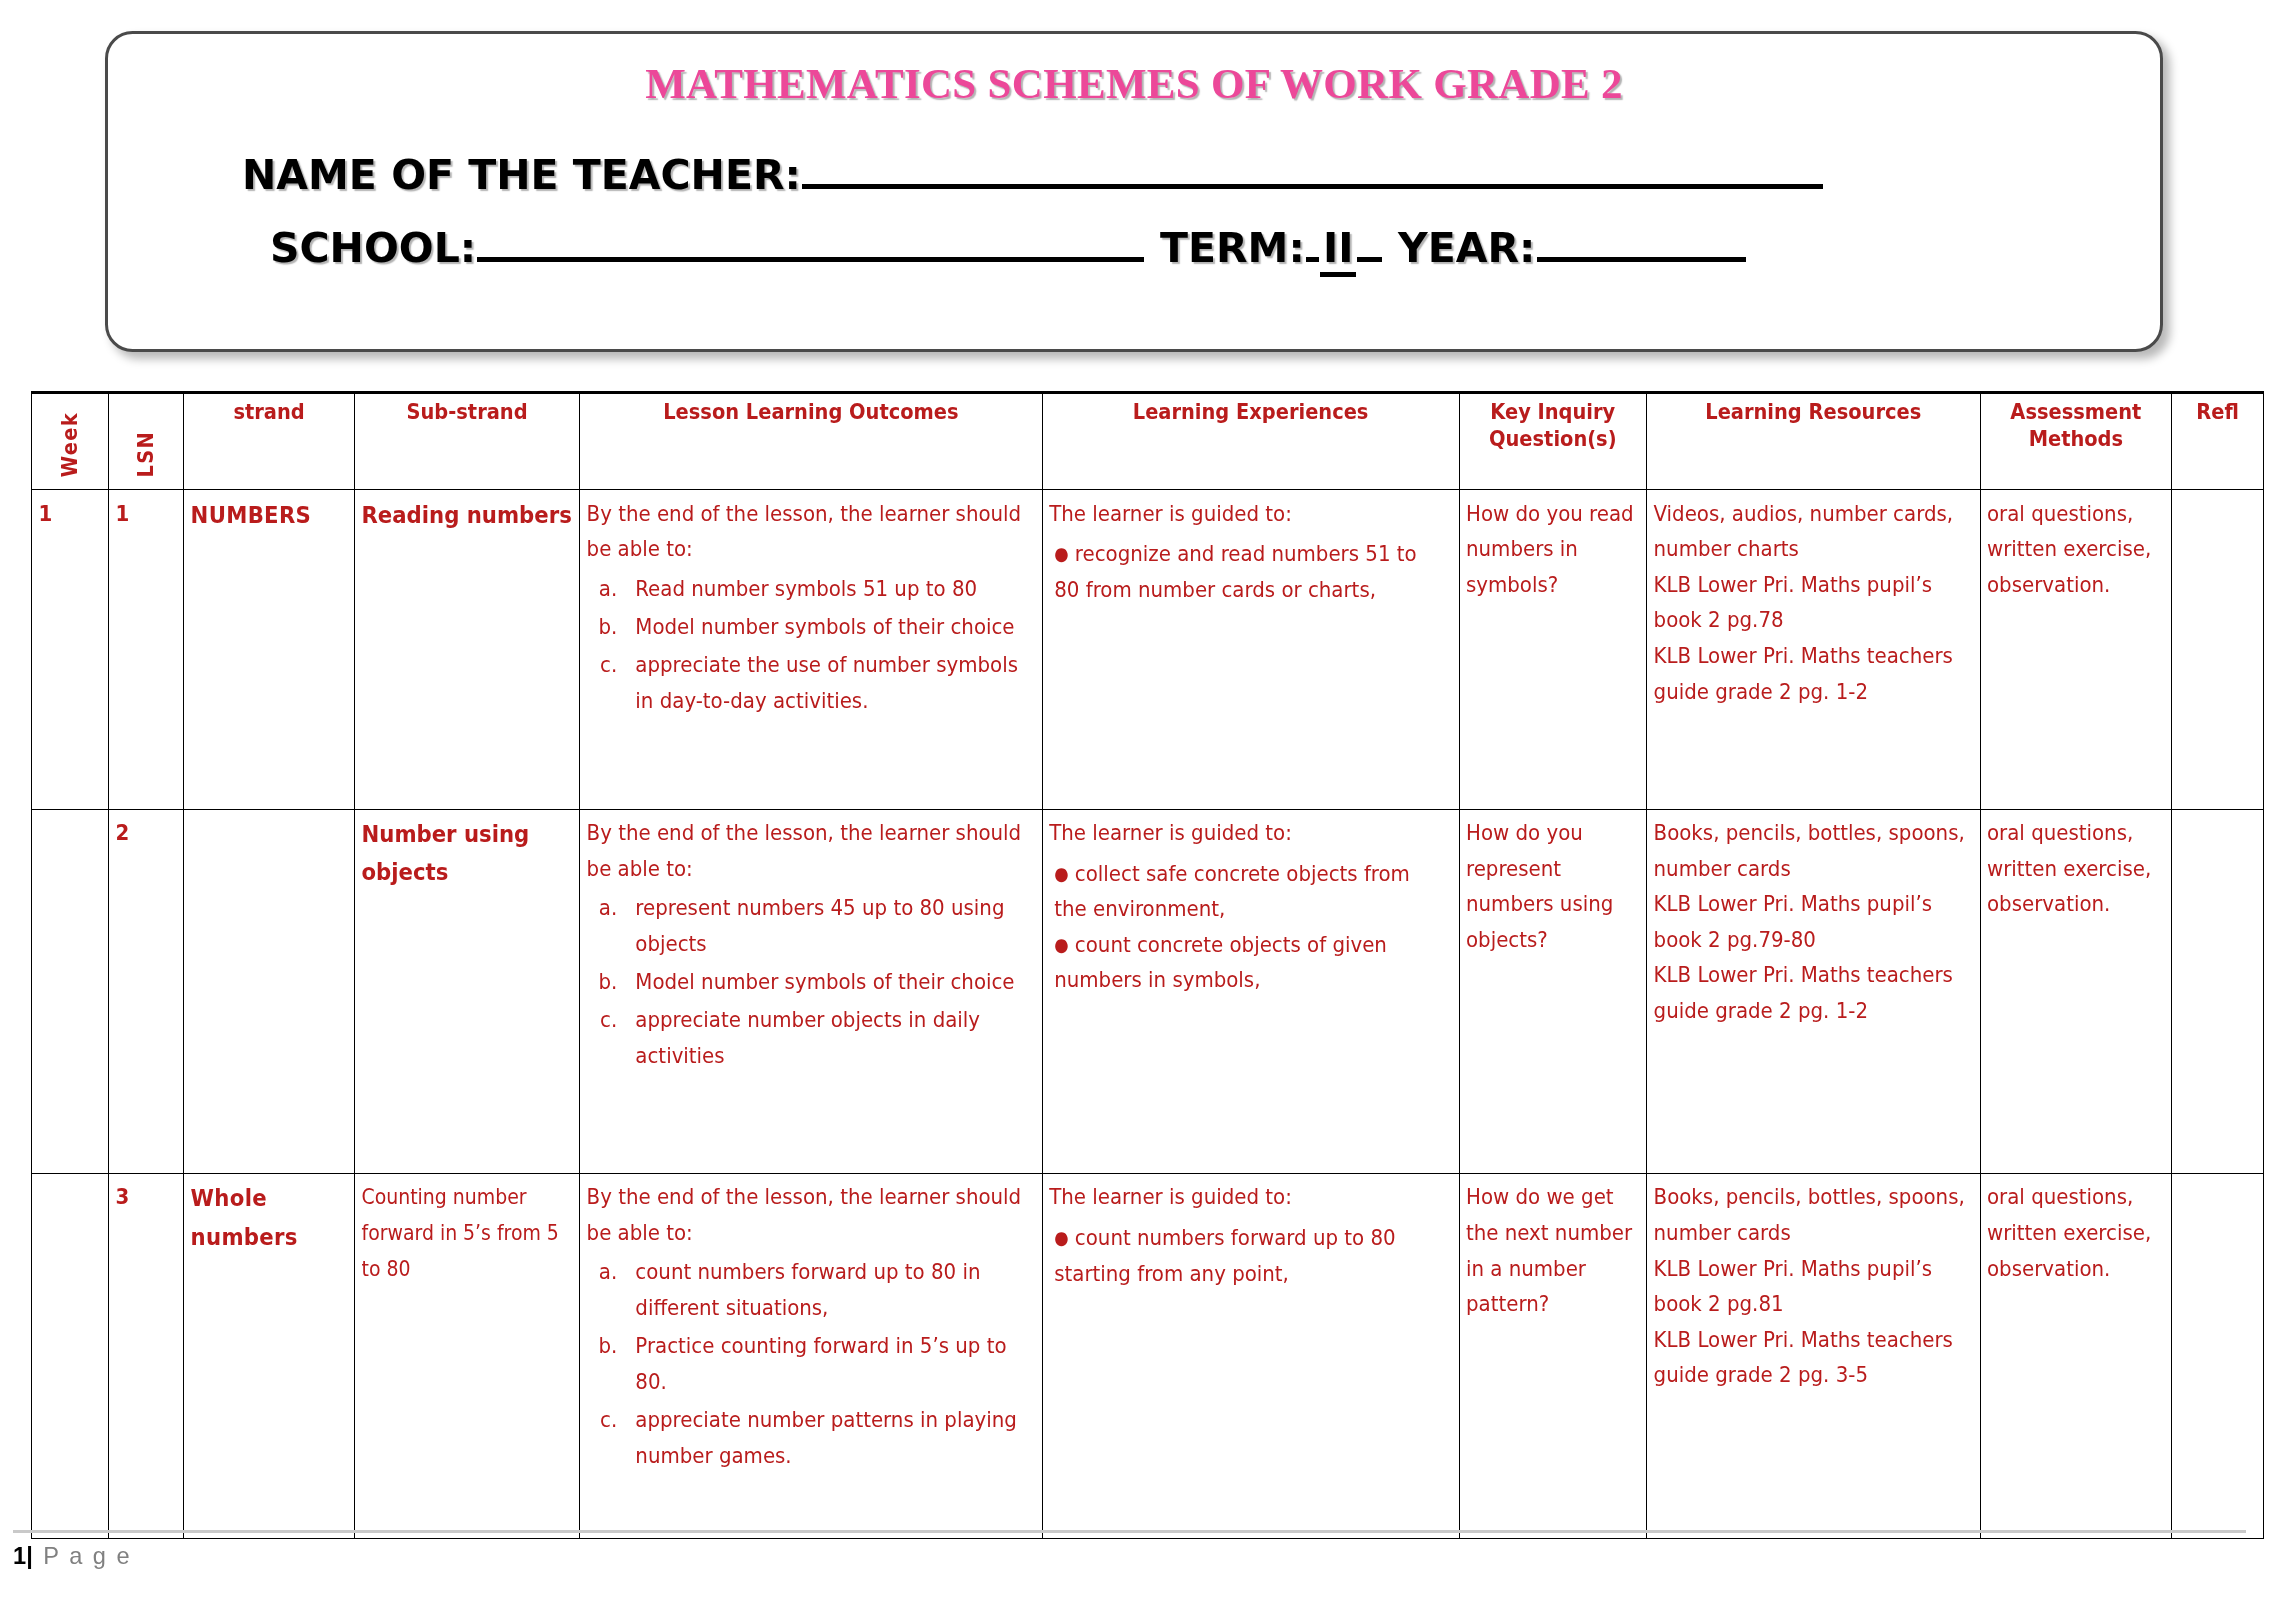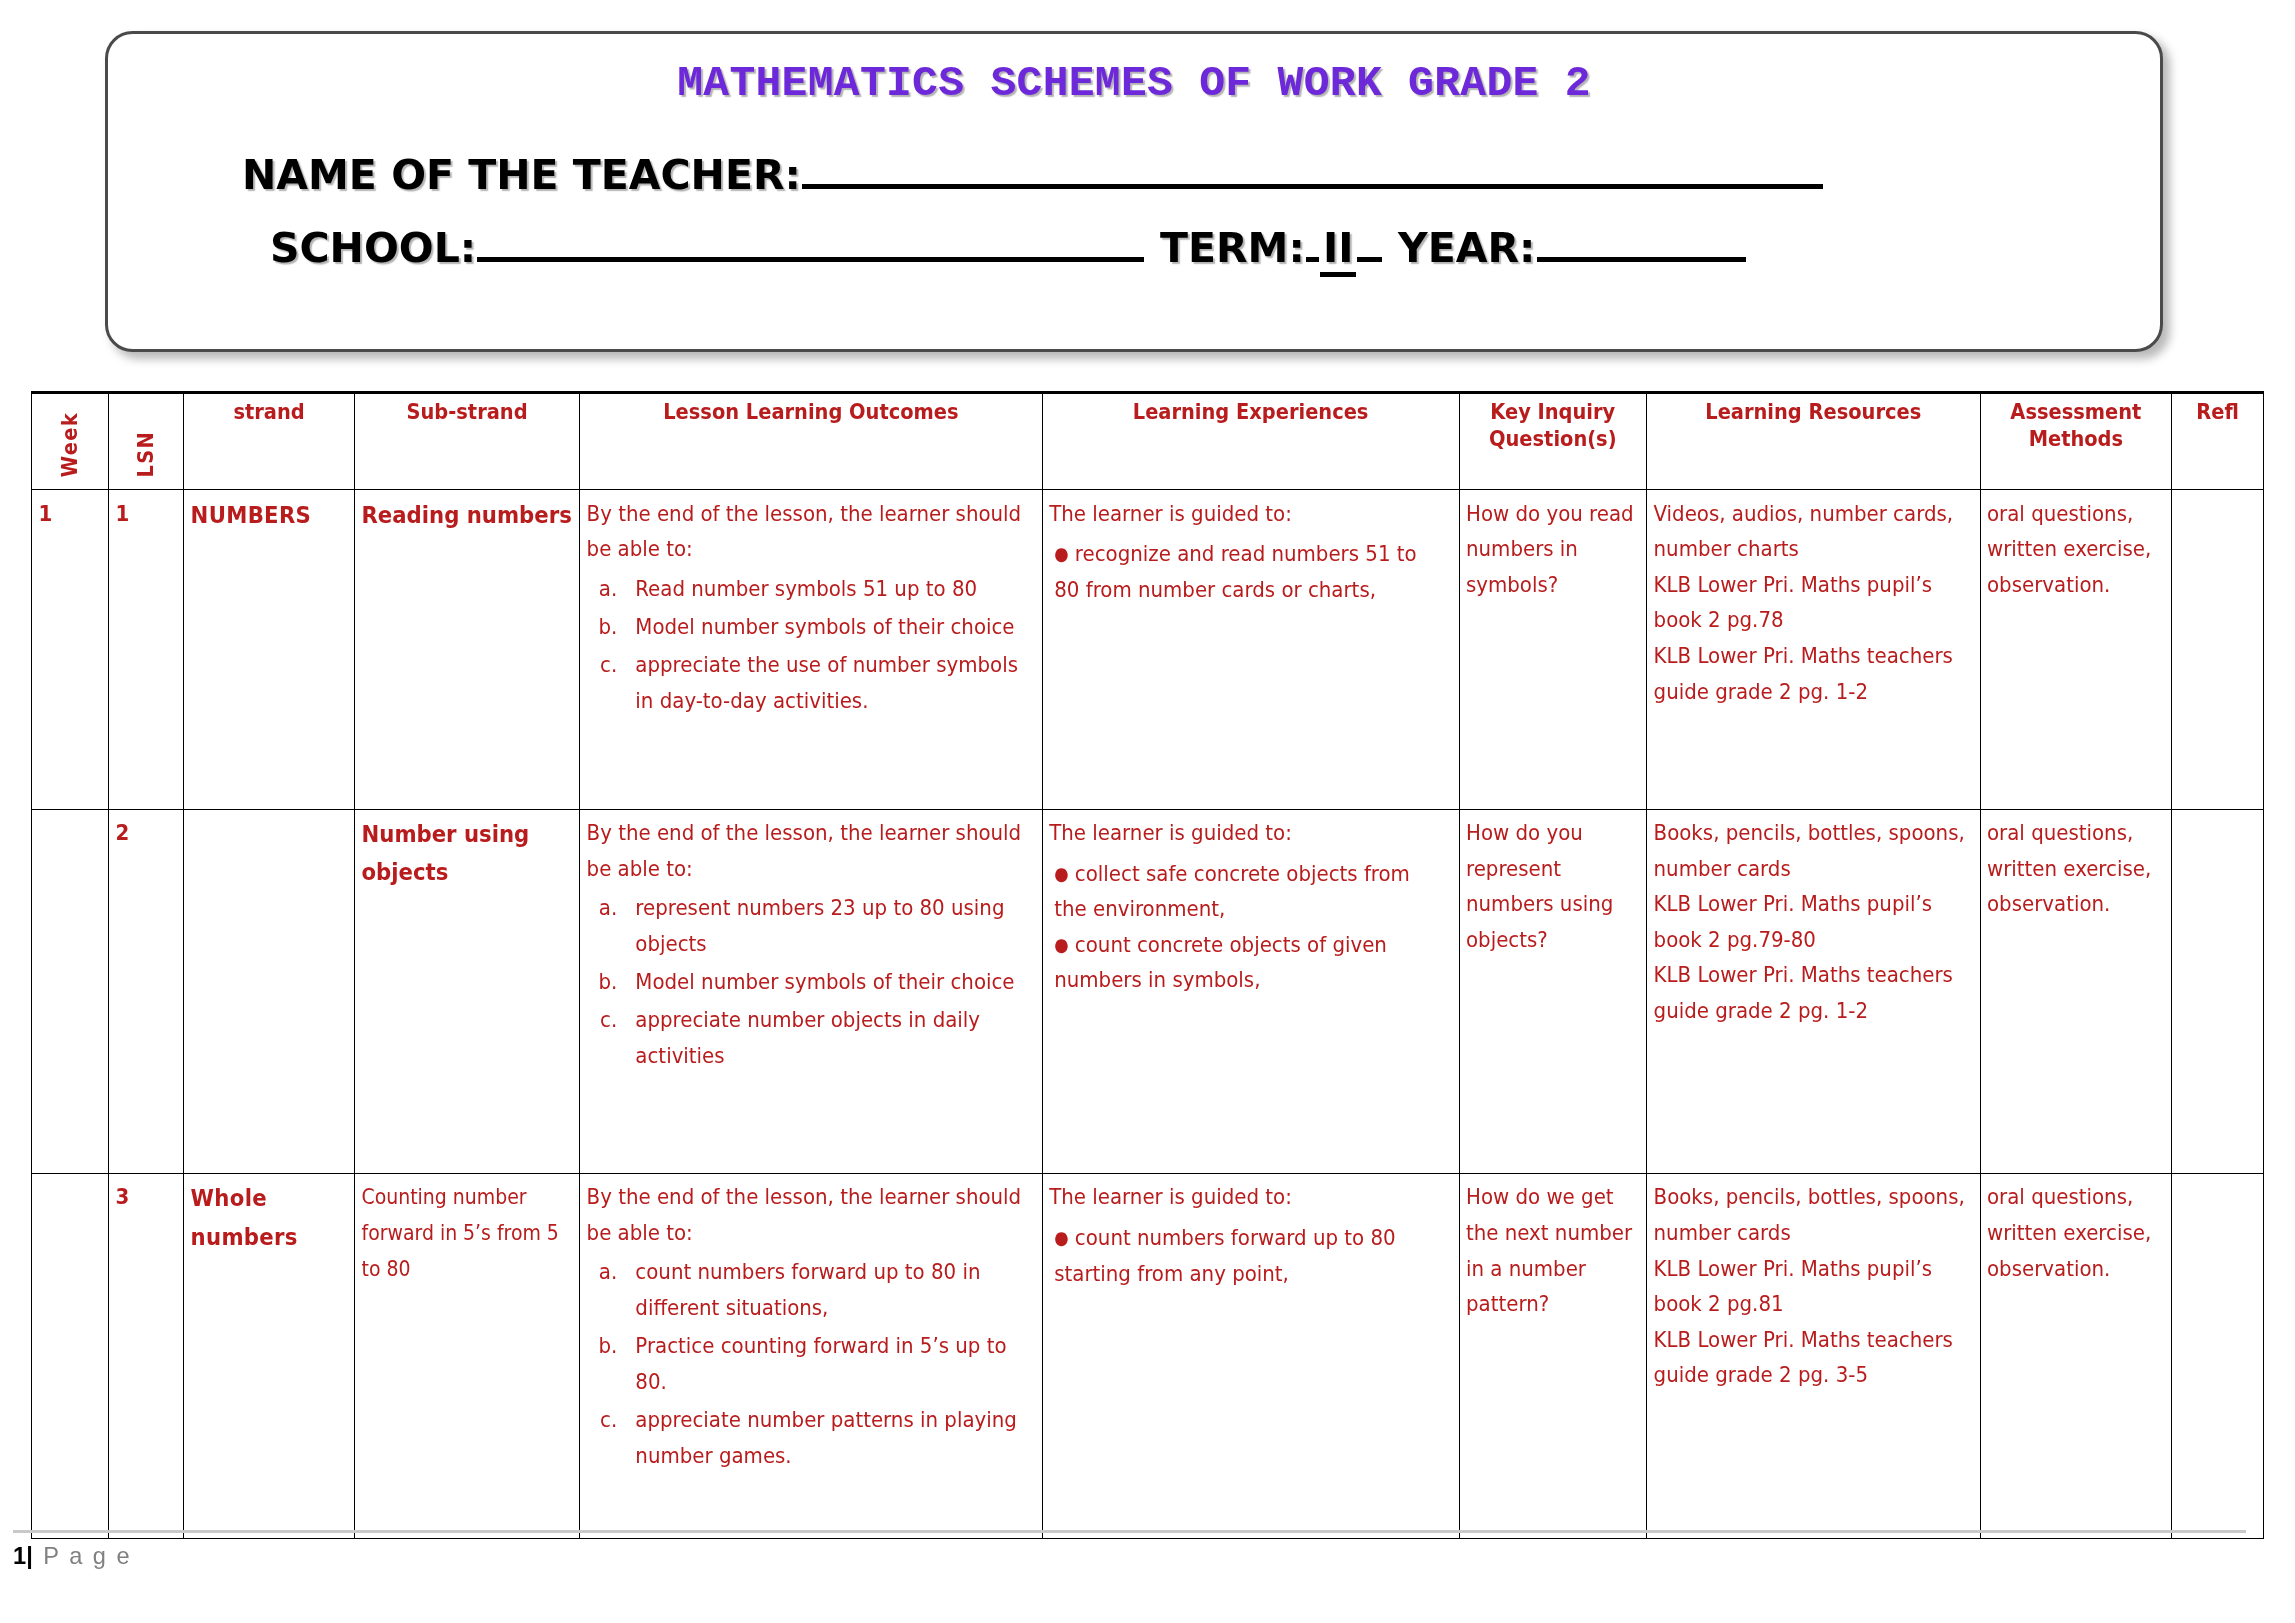--- a/index.html
+++ b/index.html
@@ -32,25 +32,25 @@
     position: relative;
     width: 100%;
     height: 100%;
   }
   .doc-title {
     position: absolute;
     left: 0;
     right: 0;
     top: 25px;
     text-align: center;
-    font-family: Liberation Mono, monospace;
+    font-family: Liberation Serif, serif;
     font-weight: bold;
     font-size: 43px;
     letter-spacing: 0.3px;
-    color: #6d28d9;
+    color: #ec4899;
     text-shadow: 2px 2px 1.3px rgba(0,0,0,0.30);
   }
   .field-line {
     position: absolute;
     left: 118px;
     font-family: "DejaVu Sans", sans-serif;
     font-weight: bold;
     font-size: 41px;
     color: #000000;
     text-shadow: 2px 2px 1.3px rgba(0,0,0,0.30);
@@ -255,21 +255,21 @@
     </tr>
 
     <tr class="row-2">
       <td class="cell-num"></td>
       <td class="cell-num">2</td>
       <td><span class="strand-name"></span></td>
       <td><span class="sub-name">Number using objects</span></td>
       <td>
         <div>By the end of the lesson, the learner should be able to:</div>
         <ol class="abc">
-          <li>represent numbers 23 up to 80 using objects</li>
+          <li>represent numbers 45 up to 80 using objects</li>
           <li>Model number symbols of their choice</li>
           <li>appreciate number objects in daily activities</li>
         </ol>
       </td>
       <td>
         <div>The learner is guided to:</div>
         <ul class="dots">
           <li><span class="bullet">●</span> <span>collect safe concrete objects from the environment,</span></li>
           <li><span class="bullet">●</span> <span>count concrete objects of given numbers in symbols,</span></li>
         </ul>

